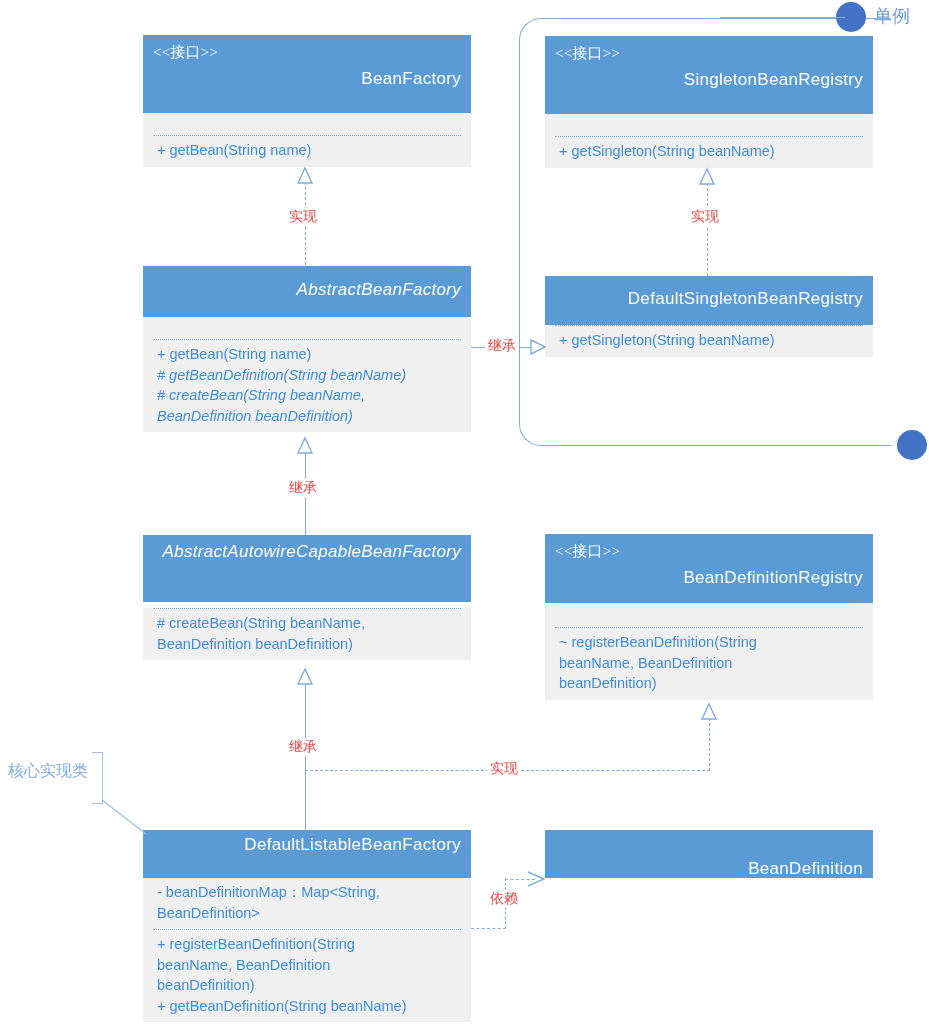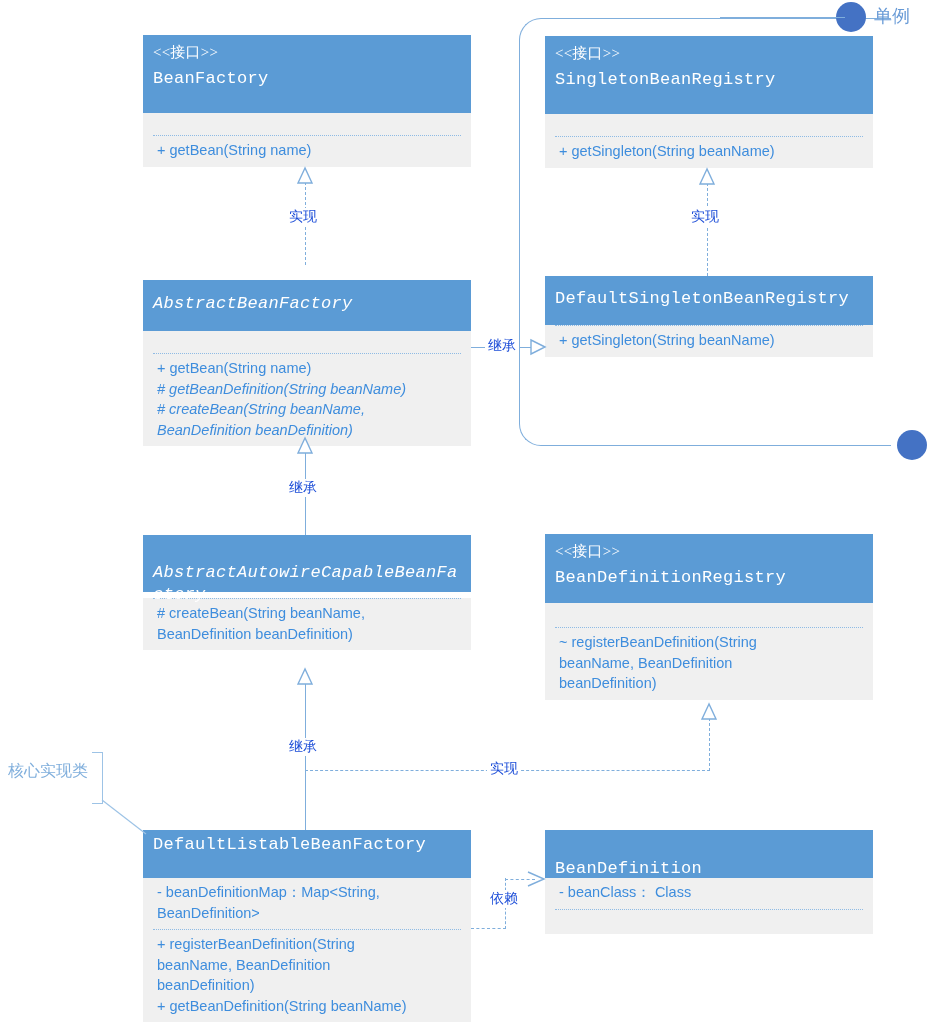--- a/index.html
+++ b/index.html
@@ -29,23 +29,24 @@
   }
   .stereotype{
     display:block;
     font-size:15px;
     font-family:"Liberation Serif", serif;
     letter-spacing:.2px;
   }
   .cls-name{
     display:block;
     font-size:17px;
-    font-family:Liberation Mono, monospace;
+    font-family:Liberation Sans, sans-serif;
     letter-spacing:.3px;
     margin-top:3px;
+    text-align:right;
   }
   .cls-name.italic{ font-style:italic; }
 
   .uml-body{
     background:#F0F0F0;
     box-sizing:border-box;
     color:#3E8DDD;
     font-size:14.5px;
     line-height:1.42;
   }
@@ -62,21 +63,21 @@
   .member{ display:block; white-space:pre-wrap; }
   .member.italic{ font-style:italic; }
 
   
   .line-v{ position:absolute; width:0; border-left:1.4px solid #7FAEDC; }
   .line-h{ position:absolute; height:0; border-top:1.4px solid #7FAEDC; }
   .line-v.dash{ border-left-style:dashed; }
   .line-h.dash{ border-top-style:dashed; }
   .conn-label{
     position:absolute;
-    color:#1d4ed8;
+    color:#ef4444;
     font-size:14px;
     background:#ffffff;
     padding:0 3px;
     white-space:nowrap;
     font-family:"Liberation Sans", sans-serif;
   }
 
   
   .note-text{
     position:absolute;
@@ -142,21 +143,21 @@
     </div>
     <div class="uml-body">
       <div class="attrs pad-empty"></div>
       <div class="sep"></div>
       <div class="ops">
         <span class="member">+ getSingleton(String beanName)</span>
       </div>
     </div>
   </div>
 
-  <div class="uml-box" style="left:143px; top:280px; width:328px;">
+  <div class="uml-box" style="left:143px; top:266px; width:328px;">
     <div class="uml-header" style="height:51px; padding-top:12px;">
       <span class="cls-name italic" style="margin-top:0;">AbstractBeanFactory</span>
     </div>
     <div class="uml-body">
       <div class="attrs pad-empty"></div>
       <div class="sep"></div>
       <div class="ops">
         <span class="member">+ getBean(String name)</span>
         <span class="member italic"># getBeanDefinition(String beanName)</span>
         <span class="member italic"># createBean(String beanName,
@@ -171,21 +172,21 @@
     </div>
     <div class="uml-body">
       <div class="sep"></div>
       <div class="ops">
         <span class="member">+ getSingleton(String beanName)</span>
       </div>
     </div>
   </div>
 
   <div class="uml-box" style="left:143px; top:535px; width:328px;">
-    <div class="uml-header" style="height:57px; padding-top:27px;">
+    <div class="uml-header" style="height:67px; padding-top:6px;">
       <span class="cls-name italic" style="margin-top:0; display:block; word-break:break-all; line-height:1.3;">AbstractAutowireCapableBeanFactory</span>
     </div>
     <div class="uml-body">
       <div class="sep" style="margin-top:6px;"></div>
       <div class="ops">
         <span class="member"># createBean(String beanName,
 BeanDefinition beanDefinition)</span>
       </div>
     </div>
   </div>
@@ -222,27 +223,20 @@
 beanDefinition)</span>
         <span class="member">+ getBeanDefinition(String beanName)</span>
       </div>
     </div>
   </div>
 
   <div class="uml-box" style="left:545px; top:830px; width:328px;">
     <div class="uml-header" style="height:48px; padding-top:27px;">
       <span class="cls-name" style="margin-top:0;">BeanDefinition</span>
     </div>
-    <div class="uml-body">
-      <div class="attrs">
-        <span class="member">- beanClass： Class</span>
-      </div>
-      <div class="sep"></div>
-      <div class="ops pad-empty" style="height:24px;"></div>
-    </div>
   </div>
 
   <div class="bracket" style="left:92px; top:752px; width:11px; height:52px;"></div>
   <div class="note-text" style="left:8px; top:761px; font-size:16px;">核心实现类</div>
 
   <div class="line-v dash" style="left:305px; top:182px; height:83px;"></div>
   <div class="conn-label" style="left:286px; top:208px;">实现</div>
 
   <div class="line-v dash" style="left:707px; top:183px; height:93px;"></div>
   <div class="conn-label" style="left:688px; top:208px;">实现</div>

